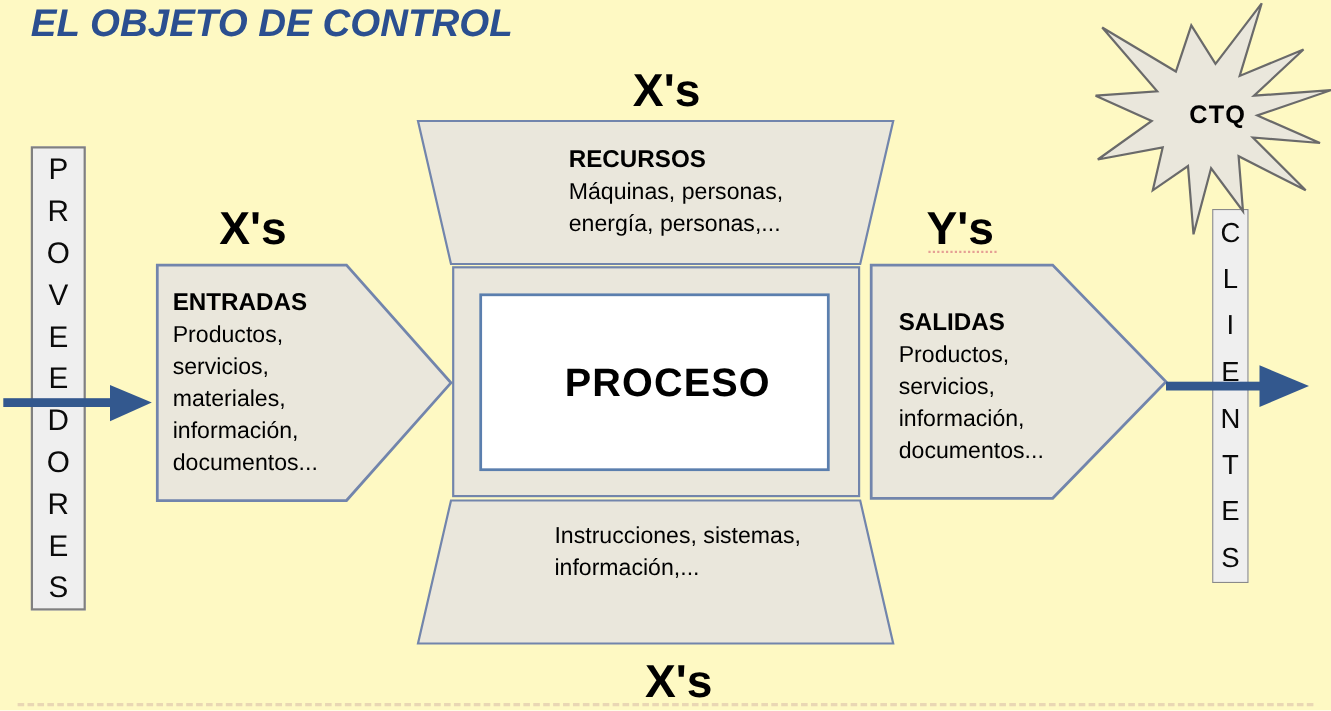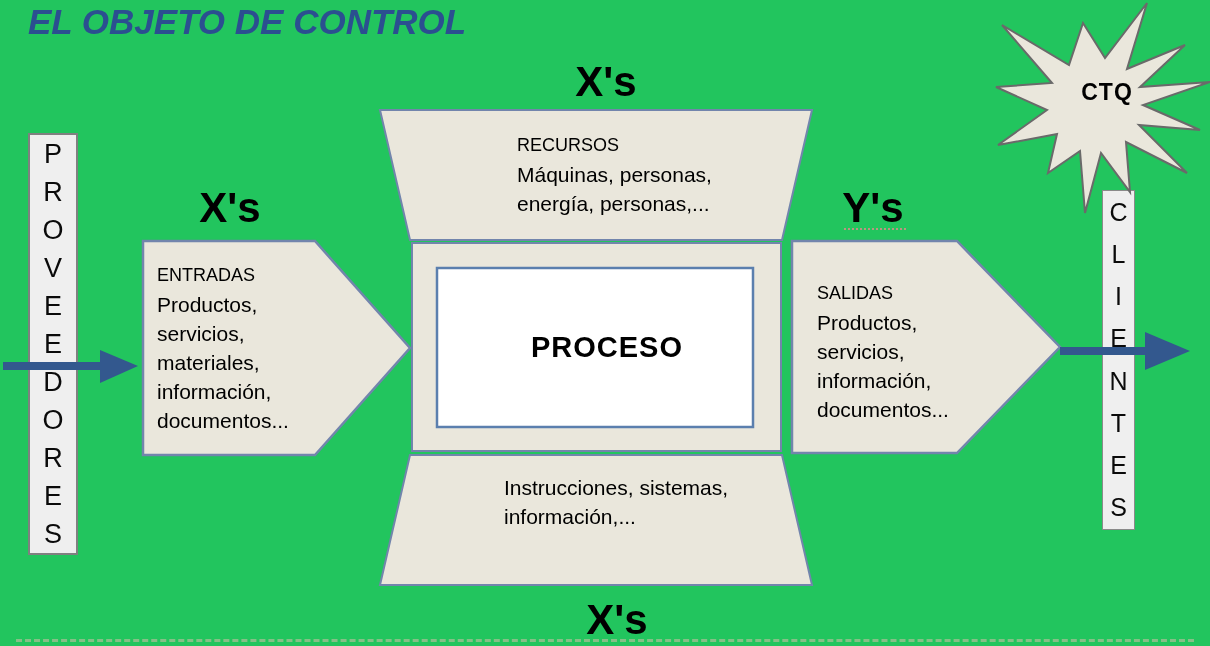--- a/index.html
+++ b/index.html
@@ -1,45 +1,45 @@
 <!DOCTYPE html>
 <html><head>
 <meta charset="utf-8">
 <style>
   html,body{margin:0;padding:0;background:#ffffff;}
   .canvas{
-    position:relative;width:1210px;height:646px;background:#22c55e;overflow:hidden;
+    position:relative;width:1210px;height:646px;background:#fef9c3;overflow:hidden;
     font-family:"Liberation Sans","DejaVu Sans",sans-serif;color:#000;
   }
   .title{
     position:absolute;left:28px;top:2px;margin:0;
     font-size:35px;font-weight:bold;font-style:italic;color:#2B4F90;letter-spacing:0px;
     white-space:nowrap;
   }
   svg.layer{position:absolute;left:0;top:0;z-index:2;pointer-events:none;}
   
   .vbar{
     position:absolute;z-index:1;background:#EFEFEF;border:2px solid #808080;
     display:flex;flex-direction:column;align-items:center;justify-content:space-around;
     box-sizing:border-box;
   }
   .vbar span{display:block;line-height:1;color:#0a0a0a;}
   #prov{left:28px;top:133px;width:50px;height:422px;font-size:27px;}
   #clie{left:1102px;top:190px;width:33px;height:340px;font-size:25px;border-width:1px;border-color:#8a8a8a;}
   
   .txt{position:absolute;z-index:3;font-size:21px;line-height:29px;}
-  .txt .h{font-size:18px;font-weight:normal;line-height:30px;}
+  .txt .h{font-size:22px;font-weight:bold;line-height:30px;}
   .lbl{position:absolute;z-index:3;font-size:42px;font-weight:bold;color:#000;transform:translateX(-50%);white-space:nowrap;}
   .proceso-box{
     position:absolute;z-index:3;left:437px;top:268px;width:340px;height:159px;
     display:flex;align-items:center;justify-content:center;
-    font-size:29px;font-weight:bold;letter-spacing:1px;
+    font-size:36px;font-weight:bold;letter-spacing:1px;
   }
   .ctq{
-    position:absolute;z-index:3;left:1107px;top:92px;transform:translate(-50%,-50%);
+    position:absolute;z-index:3;left:1107px;top:104px;transform:translate(-50%,-50%);
     font-size:23px;font-weight:bold;letter-spacing:1px;text-align:right;
   }
   .squiggle{
     position:absolute;z-index:3;left:844px;top:224px;width:62px;height:4px;
     border-bottom:2px dotted #e08a8a;opacity:.8;
   }
   .bottom-dash{
     position:absolute;z-index:1;left:16px;top:639px;width:1178px;height:0;
     border-top:3px dashed #d9bca9;opacity:.55;
   }

